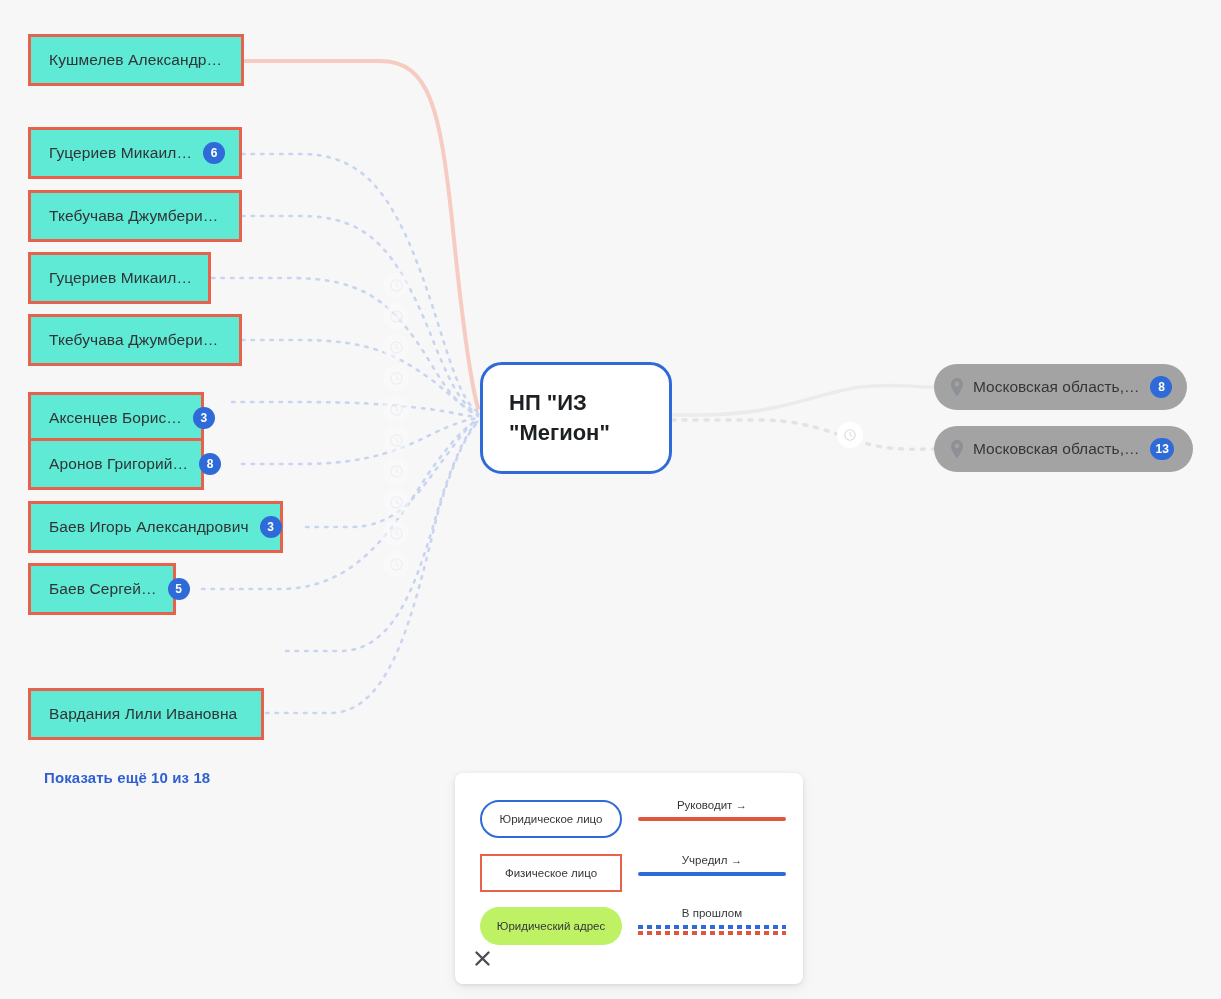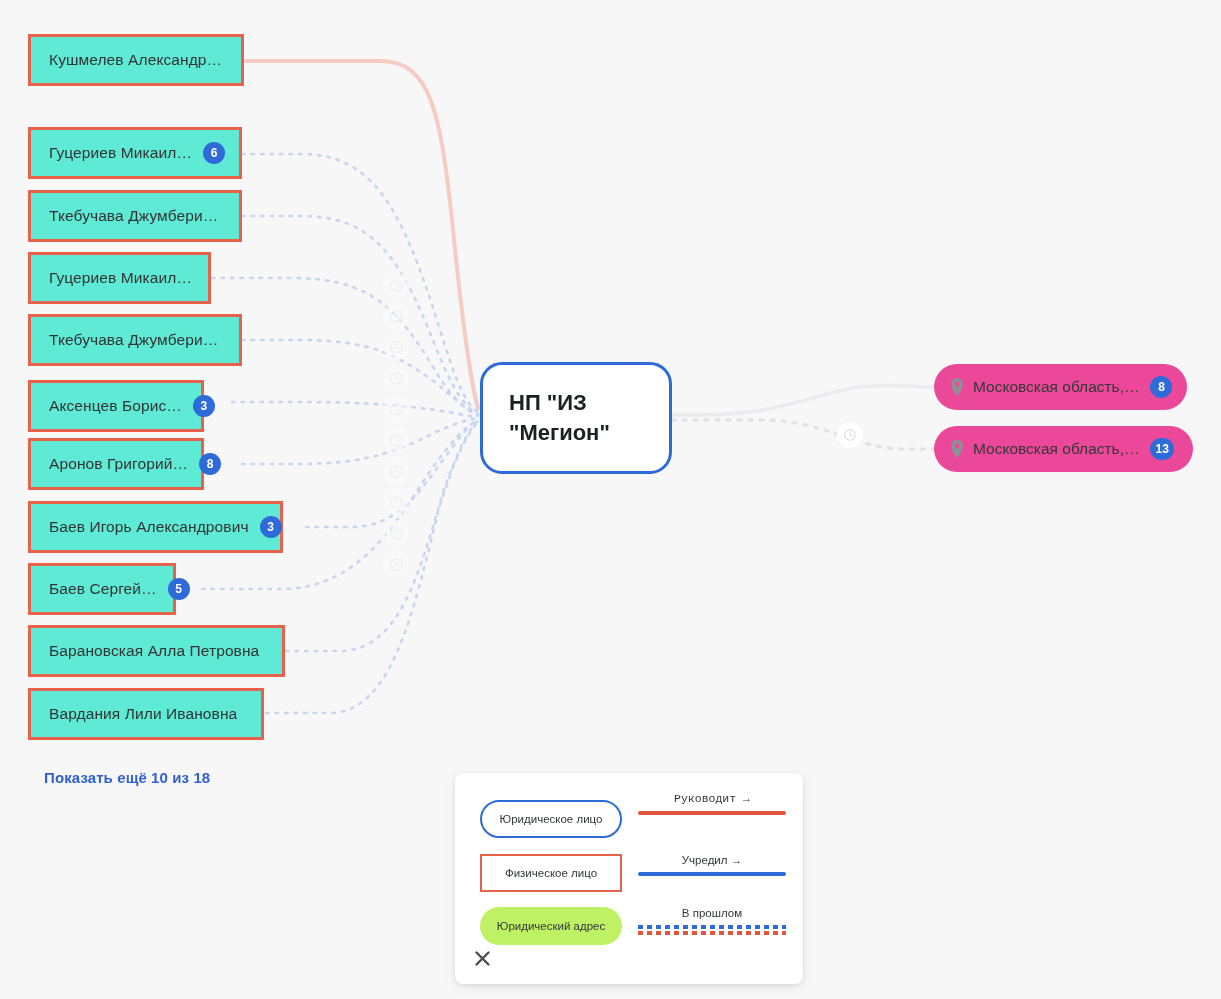--- a/index.html
+++ b/index.html
@@ -86,21 +86,21 @@
     color: #1d2023;
     line-height: 1.36;
     padding: 0 26px;
     white-space: pre-line;
   }
 
   
   .address-node {
     position: absolute;
     box-sizing: border-box;
-    background: #ec4899;
+    background: #a3a3a3;
     border-radius: 26px;
     height: 46px;
     display: flex;
     align-items: center;
     padding: 0 14px 0 16px;
     white-space: nowrap;
     cursor: pointer;
   }
   .address-node .node-label {
     font-size: 15.5px;
@@ -337,43 +337,40 @@
   </div>
 
   <div class="person-node" style="left:28px; top:252px; width:183px;">
     <span class="node-label">Гуцериев Микаил…</span>
   </div>
 
   <div class="person-node" style="left:28px; top:314px; width:214px;">
     <span class="node-label">Ткебучава Джумбери…</span>
   </div>
 
-  <div class="person-node" style="left:28px; top:380px; width:176px;">
+  <div class="person-node" style="left:28px; top:392px; width:176px;">
     <span class="node-label">Аксенцев Борис…</span>
     <span class="badge">3</span>
   </div>
 
   <div class="person-node" style="left:28px; top:438px; width:176px;">
     <span class="node-label">Аронов Григорий…</span>
     <span class="badge">8</span>
   </div>
 
   <div class="person-node" style="left:28px; top:501px; width:255px;">
     <span class="node-label">Баев Игорь Александрович</span>
     <span class="badge">3</span>
   </div>
 
   <div class="person-node" style="left:28px; top:563px; width:148px;">
     <span class="node-label">Баев Сергей…</span>
     <span class="badge">5</span>
   </div>
 
-  <div class="person-node" style="left:28px; top:625px; width:257px;">
-    <span class="node-label">Барановская Алла Петровна</span>
-  </div>
 
   <div class="person-node" style="left:28px; top:688px; width:236px;">
     <span class="node-label">Вардания Лили Ивановна</span>
   </div>
 
   <div class="show-more">Показать ещё 10 из 18</div>
 
   <div class="company-node" style="left:480px; top:362px; width:192px; height:112px;">
     <span class="node-label">НП "ИЗ
 "Мегион"</span>
@@ -412,21 +409,21 @@
         <span>Юридическое лицо</span>
       </div>
     </div>
 
     <div class="legend-row" style="left:25px; top:134px;">
       <div class="legend-chip chip-address">
         <span>Юридический адрес</span>
       </div>
     </div>
 
-    <div class="legend-row legend-edge" style="left:183px; top:19px;font-family:Liberation Mono, monospace;">
+    <div class="legend-row legend-edge" style="left:183px; top:26px;">
       <span class="legend-edge-label">Руководит →</span>
       <span class="legend-line line-manages"></span>
     </div>
 
     <div class="legend-row legend-edge" style="left:183px; top:81px;">
       <span class="legend-edge-label">Учредил →</span>
       <span class="legend-line line-founded"></span>
     </div>
 
     <div class="legend-row legend-edge" style="left:183px; top:134px;justify-content:space-between;">

